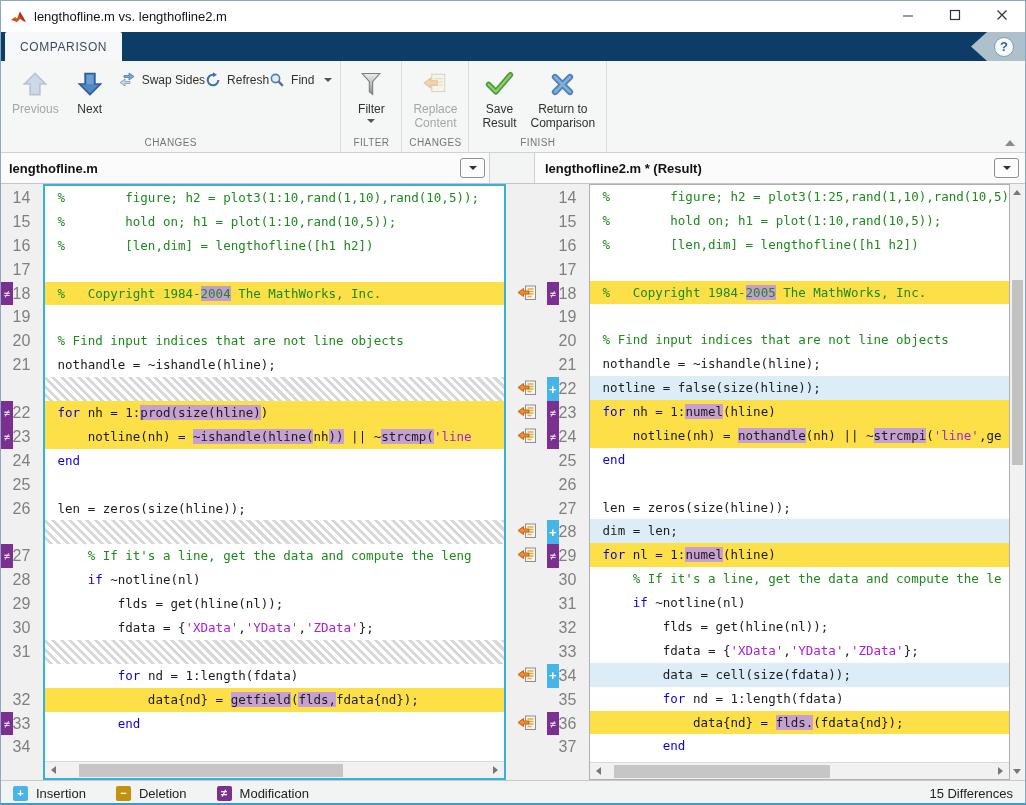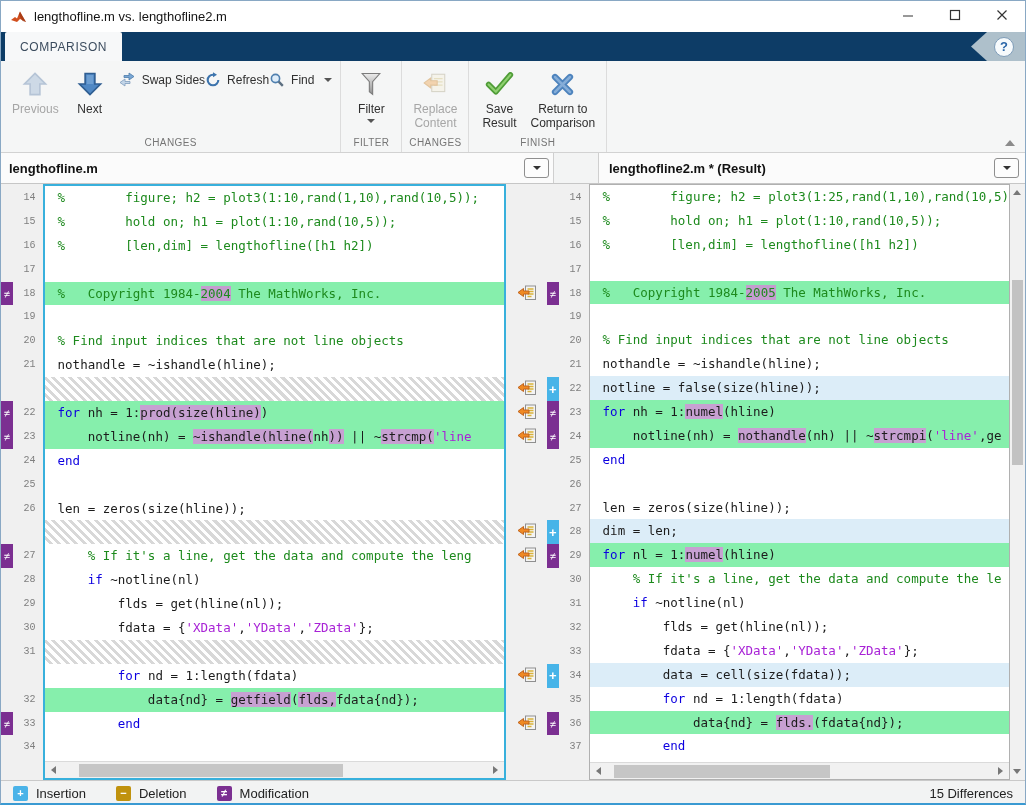--- a/index.html
+++ b/index.html
@@ -35,43 +35,43 @@
   .tb-big.disabled .lb { color:#a6a6a6; }
   .tb-stack { display:flex; flex-direction:row; justify-content:space-between; padding:5px 2px 8px 2px; }
   .tb-small { display:flex; align-items:center; gap:6px; font-size:12px; color:#303030; height:21px;
               background:none; border:none; cursor:default; }
   .caret { width:0; height:0; border-left:4px solid transparent; border-right:4px solid transparent;
            border-top:4px solid #555; display:inline-block; margin-left:4px; }
   .collapse-arrow { position:absolute; right:10px; bottom:6px; width:0; height:0; border:none; background:none;
            border-left:5px solid transparent; border-right:5px solid transparent; border-bottom:6px solid #8b8b8b; }
   
   .pane-headers { height:31px; display:flex; background:#fbfbfb; border-bottom:1px solid #c6c6c6; }
-  .ph-left { width:553px; border-right:1px solid #cfcfcf; display:flex; align-items:center; padding:0 4px 0 8px; }
+  .ph-left { width:489px; border-right:1px solid #cfcfcf; display:flex; align-items:center; padding:0 4px 0 8px; }
   .ph-mid  { width:45px; border-right:1px solid #cfcfcf; background:#f3f4f4; }
   .ph-right{ flex:1; display:flex; align-items:center; padding:0 6px 0 10px; }
   .ph-title { font-size:13px; font-weight:bold; color:#111; }
   .dd-btn { margin-left:auto; width:25px; height:20px; border:1px solid #8f8f8f; border-radius:3px; background:#fdfdfd;
             display:flex; align-items:center; justify-content:center; cursor:default; }
   .dd-btn .caret { margin:0; border-top-color:#333; }
   
   .diff { height:596px; display:flex; background:#f0f0f0; }
   .gcol-mk { width:13px; padding-top:2px; }
   .gcol-num { width:34px; padding-top:2px; }
   .mk { height:23.9px; display:flex; align-items:center; justify-content:center; font-size:11px; color:#fff; }
   .mk.mod { background:#7b2f91; }
   .mk.ins { background:#47b4e8; font-weight:bold; font-size:13px; }
-  .num { height:23.9px; line-height:23.9px; font-family:Liberation Mono, monospace; font-size:10px;
-         color:#7f7f7f; text-align:right; padding-right:7px; }
+  .num { height:23.9px; line-height:23.9px; font-family:Liberation Sans, sans-serif; font-size:16px;
+         color:#7f7f7f; padding-right:7px; }
   .codebox { background:#fff; display:flex; flex-direction:column; }
   .codebox.left { width:524px; border:2px solid #38b0dc; }
   .codebox.right { flex:1; border:1px solid #b0b0b0; }
   .rows { flex:1; overflow:hidden; }
   .row { height:23.9px; line-height:23.9px; padding-left:13px; white-space:pre; overflow:hidden;
          font-family:"DejaVu Sans Mono", monospace; font-size:12.5px; color:#1c1c1c; }
-  .row.mod { background:#86efac; }
+  .row.mod { background:#fde047; }
   .row.ins { background:#dcedf8; }
   .row.gap { background:repeating-linear-gradient(45deg, #ffffff 0 3px, #d8d8d8 3px 6px); }
   .seg { white-space:pre; }
   .seg.cm { color:#1d8a1d; } .seg.kw { color:#0d00e0; } .seg.st { color:#a822d6; } .seg.tx { color:#1c1c1c; }
   .seg.hl { background:#c7a0d2; color:#1c1c1c; }
   .seg.hm { background:#c49ccf; color:#1d8a1d; }
   .mergecol { width:46px; padding-top:1px; }
   .mg { height:23.9px; display:flex; align-items:center; justify-content:center; }
   .mg-btn { background:none; border:none; padding:0; cursor:default; line-height:0; }
   

